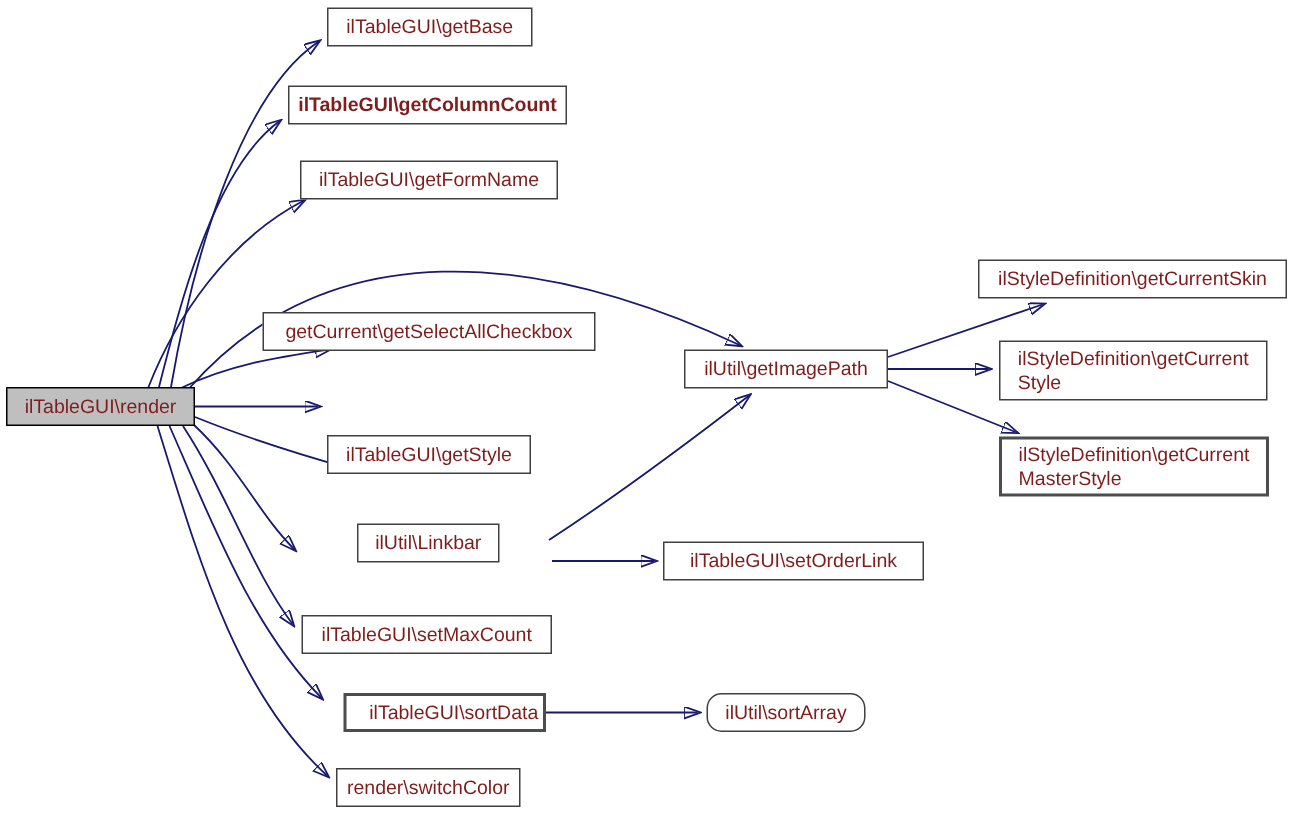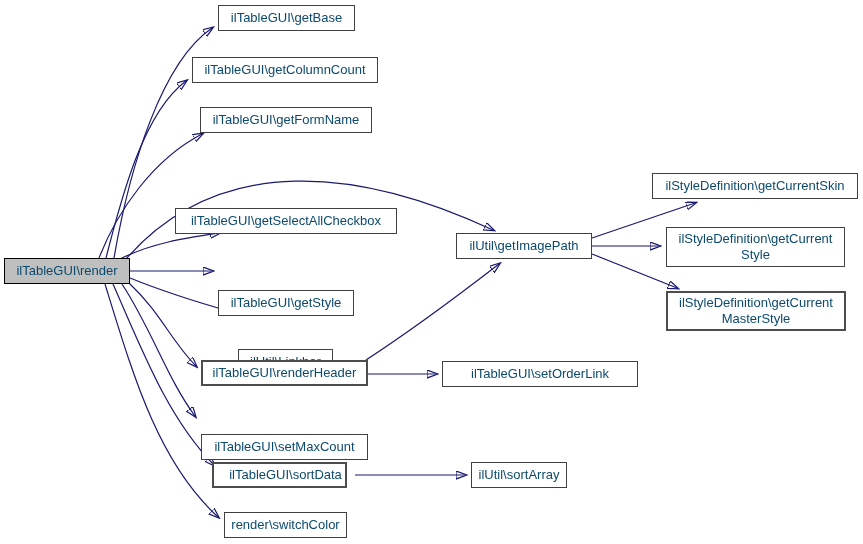--- a/index.html
+++ b/index.html
@@ -23,37 +23,36 @@
   }
   .node {
     position: absolute;
     box-sizing: border-box;
     background: #ffffff;
     border: 1px solid #404040;
     display: flex;
     align-items: center;
     justify-content: center;
     font-size: 13px;
-    color: #0c4a6e;
+    color: #7f1d1d;
     cursor: pointer;
     line-height: 1.25;
     white-space: nowrap;
   }
   .node.highlight {
     background: #bfbfbf;
     border: 1px solid #000000;
     cursor: default;
   }
   .node.bold {
     border-width: 2px;
     border-color: #4d4d4d;
   }
   .node.two {
     white-space: pre-line;
-    text-align: center;
   }
 </style>
 </head>
 <body>
 
 <div class="canvas">
 
   <svg class="edges" width="863" height="544" viewBox="0 0 863 544" xmlns="http://www.w3.org/2000/svg">
     <defs>
       <marker id="arrow" markerUnits="userSpaceOnUse" markerWidth="12" markerHeight="9" refX="9" refY="4" orient="auto">
@@ -80,49 +79,46 @@
   </svg>
 
   <div class="node highlight" style="left:4px; top:258px; width:126px; height:26px;">
     <span>ilTableGUI\render</span>
   </div>
 
   <div class="node" style="left:218px; top:5px; width:137px; height:26px;">
     <span>ilTableGUI\getBase</span>
   </div>
 
-  <div class="node" style="left:192px; top:57px; width:186px; height:26px;">
+  <div class="node" style="left:192px; top:57px; width:186px; height:26px;font-weight:bold;">
     <span>ilTableGUI\getColumnCount</span>
   </div>
 
   <div class="node" style="left:200px; top:107px; width:172px; height:26px;text-align:center;">
     <span>ilTableGUI\getFormName</span>
   </div>
 
   <div class="node" style="left:175px; top:208px; width:222px; height:26px;">
-    <span>ilTableGUI\getSelectAllCheckbox</span>
+    <span>getCurrent\getSelectAllCheckbox</span>
   </div>
 
   <div class="node" style="left:218px; top:258px; width:136px; height:26px;margin-top:32px;">
     <span>ilTableGUI\getStyle</span>
   </div>
 
   <div class="node" style="left:238px; top:308px; width:95px; height:26px;margin-top:41px;">
     <span>ilUtil\Linkbar</span>
   </div>
 
-  <div class="node bold" style="left:201px; top:360px; width:167px; height:26px;">
-    <span>ilTableGUI\renderHeader</span>
-  </div>
 
-  <div class="node" style="left:201px; top:434px; width:167px; height:26px;text-align:center;">
+  <div class="node" style="left:201px; top:410px; width:167px; height:26px;text-align:center;">
     <span>ilTableGUI\setMaxCount</span>
   </div>
 
-  <div class="node bold" style="left:212px; top:462px; width:135px; height:26px;padding-left:12px;">
+  <div class="node bold" style="left:229px; top:462px; width:135px; height:26px;padding-left:12px;">
     <span>ilTableGUI\sortData</span>
   </div>
 
   <div class="node" style="left:224px; top:512px; width:123px; height:26px;">
     <span>render\switchColor</span>
   </div>
 
   <div class="node" style="left:652px; top:173px; width:206px; height:26px;">
     <span>ilStyleDefinition\getCurrentSkin</span>
   </div>
@@ -134,21 +130,21 @@
   <div class="node two" style="left:666px; top:227px; width:179px; height:40px;">
     <span>ilStyleDefinition\getCurrent
 Style</span>
   </div>
 
   <div class="node two bold" style="left:666px; top:291px; width:180px; height:40px;">
     <span>ilStyleDefinition\getCurrent
 MasterStyle</span>
   </div>
 
-  <div class="node" style="left:442px; top:361px; width:196px; height:26px;">
+  <div class="node" style="left:442px; top:361px; width:174px; height:26px;">
     <span>ilTableGUI\setOrderLink</span>
   </div>
 
-  <div class="node" style="left:471px; top:462px; width:96px; height:26px;">
+  <div class="node" style="left:471px; top:462px; width:106px; height:26px;border-radius:10px;">
     <span>ilUtil\sortArray</span>
   </div>
 
 </div>
 
 </body></html>

